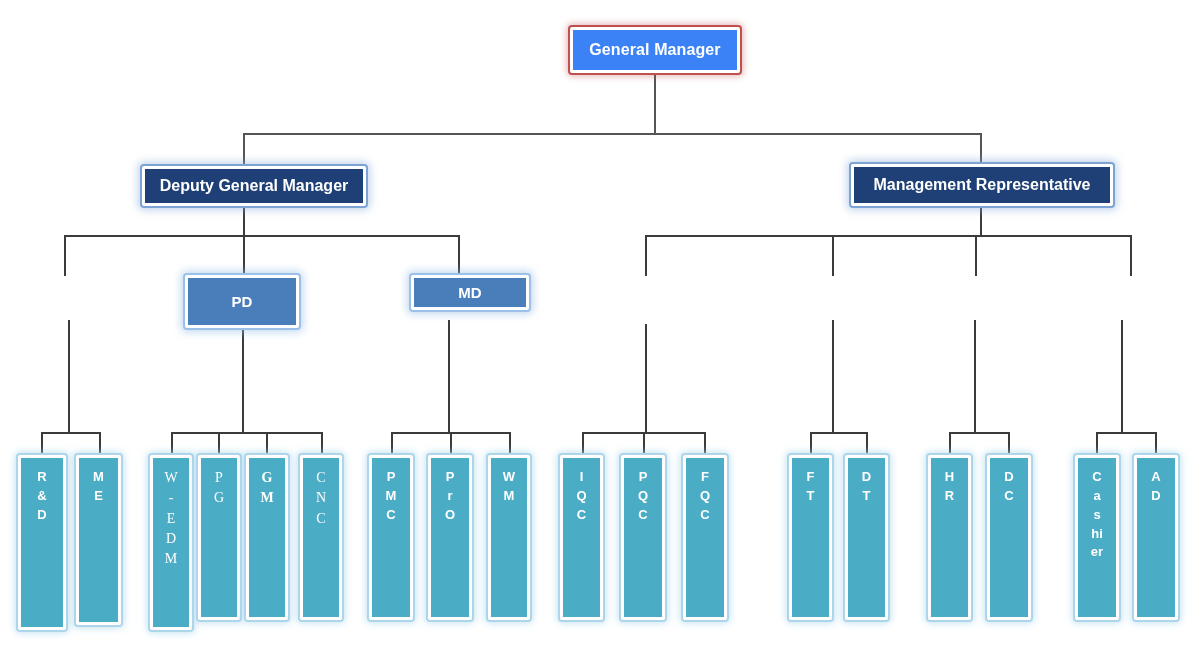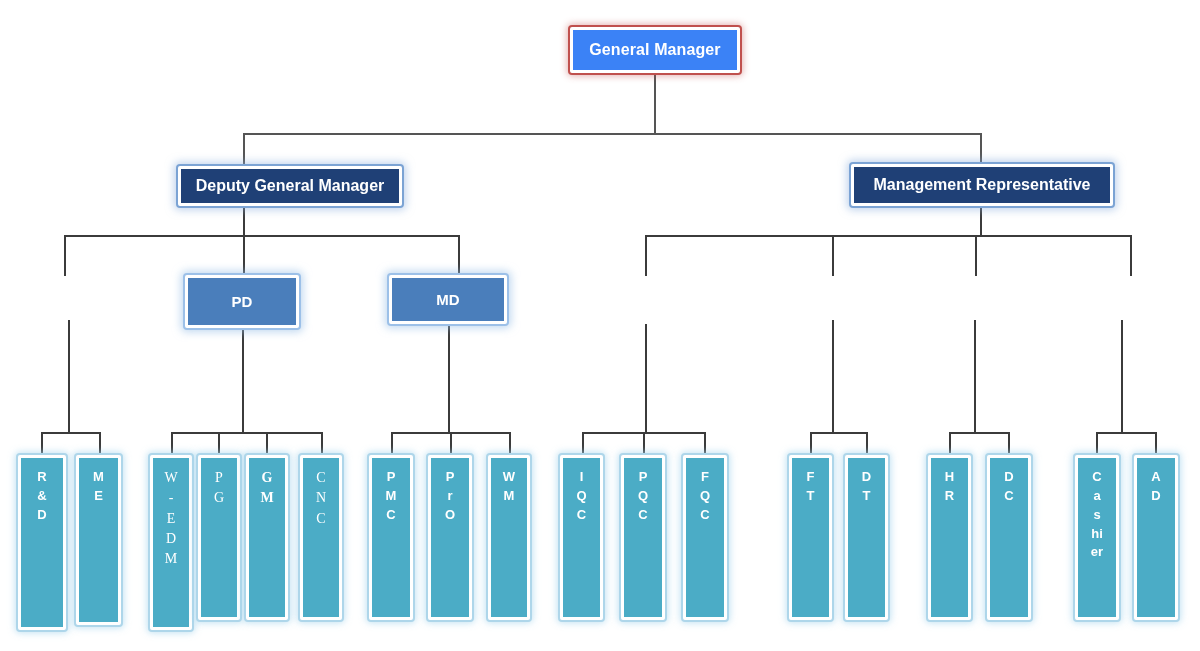--- a/index.html
+++ b/index.html
@@ -157,26 +157,26 @@
   <div class="conn-v" style="left:949px; top:432px; height:24px;"></div>
   <div class="conn-v" style="left:1008px; top:432px; height:24px;"></div>
 
   <div class="conn-v" style="left:1121px; top:320px; height:113px;"></div>
   <div class="conn-h" style="left:1096px; top:432px; width:60px;"></div>
   <div class="conn-v" style="left:1096px; top:432px; height:24px;"></div>
   <div class="conn-v" style="left:1155px; top:432px; height:24px;"></div>
 
   <div class="node lvl1" style="left:570px; top:27px; width:170px; height:46px;">General Manager</div>
 
-  <div class="node lvl2" style="left:142px; top:166px; width:224px; height:40px;margin-left:36px;">Deputy General Manager</div>
+  <div class="node lvl2" style="left:142px; top:166px; width:224px; height:40px;">Deputy General Manager</div>
 
   <div class="node lvl2" style="left:851px; top:164px; width:262px; height:42px;">Management Representative</div>
 
   <div class="node lvl3" style="left:185px;  top:275px; width:114px; height:53px;">PD</div>
-  <div class="node lvl3" style="left:389px;  top:275px; width:118px; height:49px;">MD</div>
+  <div class="node lvl3" style="left:411px;  top:275px; width:118px; height:35px;">MD</div>
 
   <div class="node lvl4" style="left:18px; top:455px; width:48px; height:175px;">
     <div class="vstack">
         <span>R</span>
         <span>&amp;</span>
         <span>D</span>
       </div>
   </div>
   <div class="node lvl4" style="left:76px; top:455px; width:45px; height:170px;">
     <div class="vstack">

